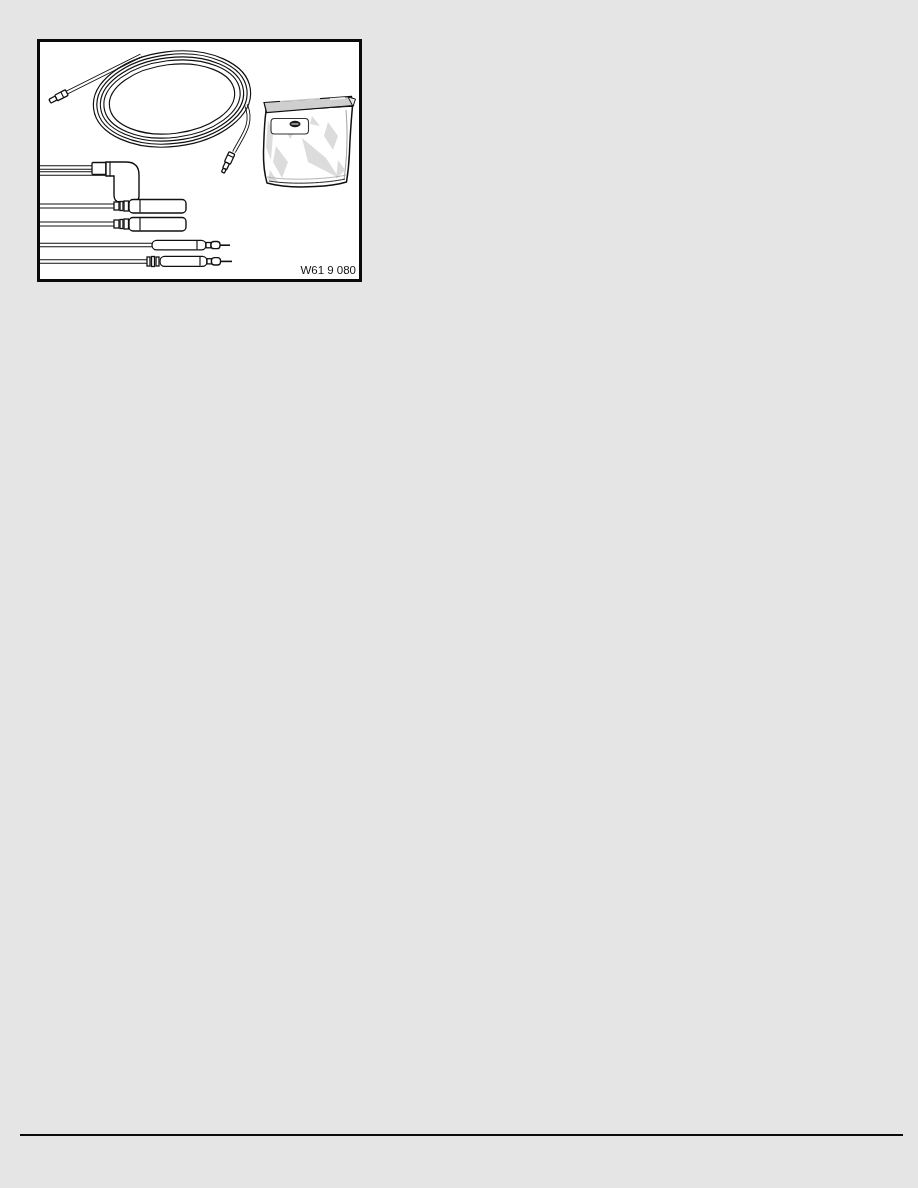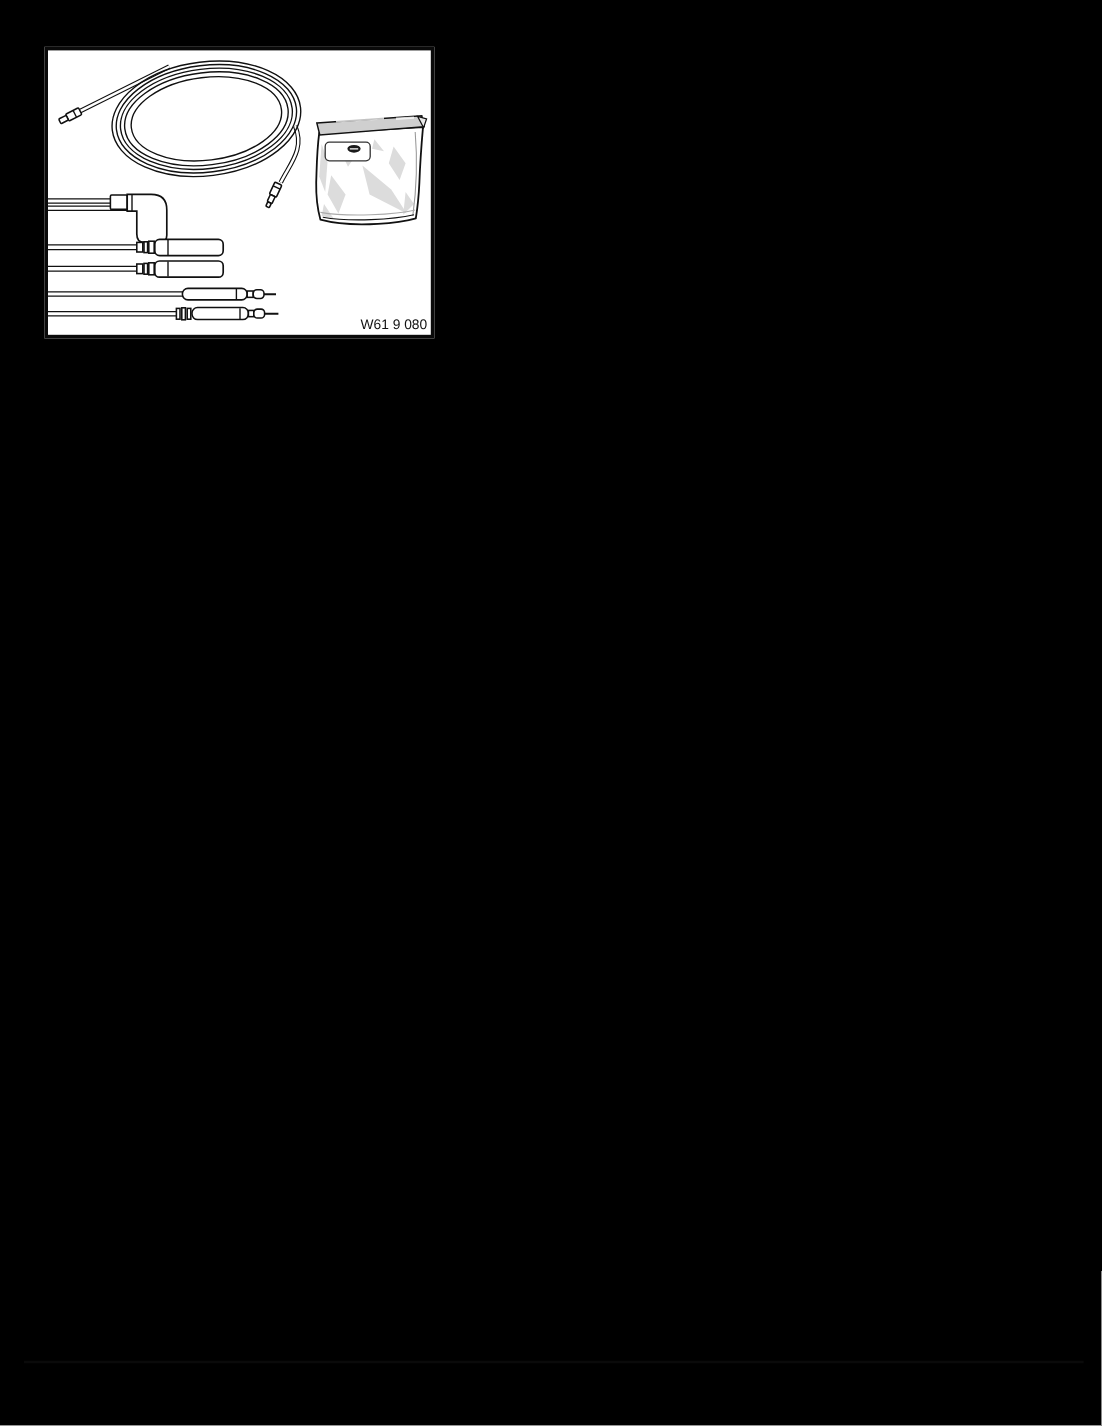--- a/index.html
+++ b/index.html
@@ -1,20 +1,20 @@
 <!DOCTYPE html>
 <html><head>
 <meta charset="utf-8">
 <style>
   html, body { margin: 0; padding: 0; background: #ffffff; }
   .page {
     position: relative;
     width: 918px;
     height: 1188px;
-    background: #000000;
+    background: #e5e5e5;
     overflow: hidden;
     font-family: "Liberation Sans", sans-serif;
   }
   .figure-box {
     position: absolute;
     left: 37px;
     top: 39px;
     width: 325px;
     height: 243px;
     margin: 0;

